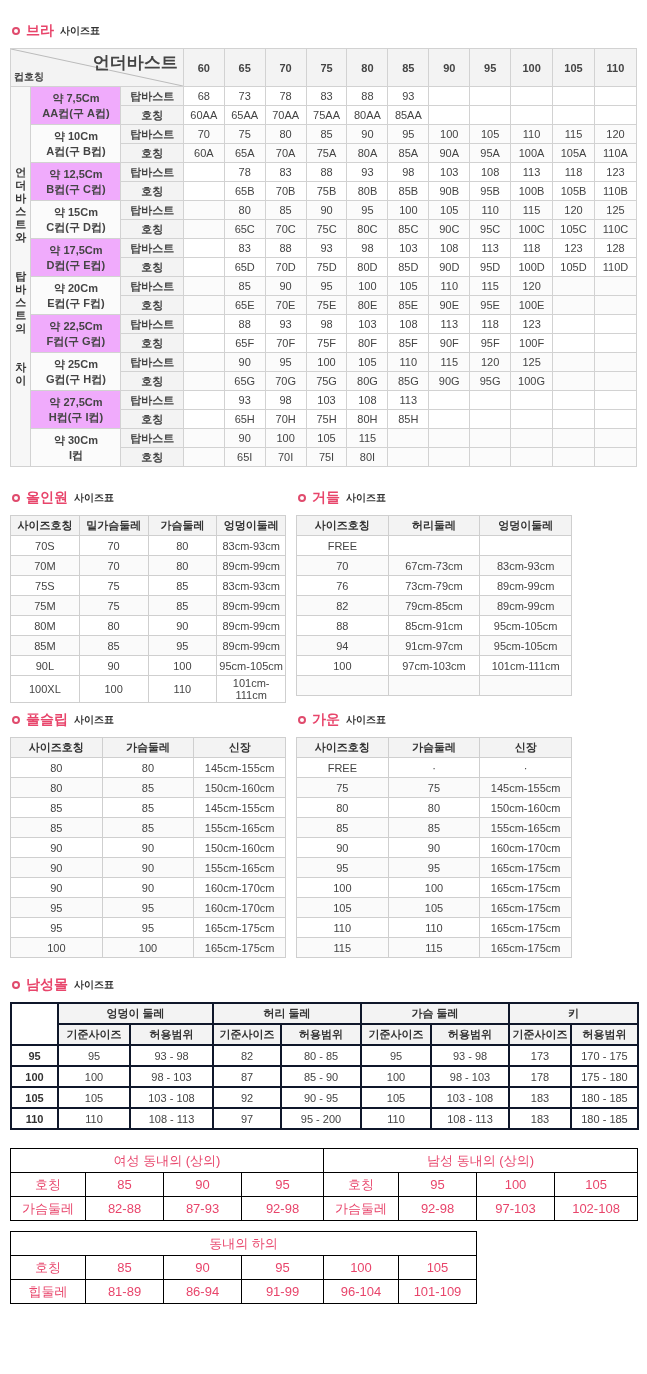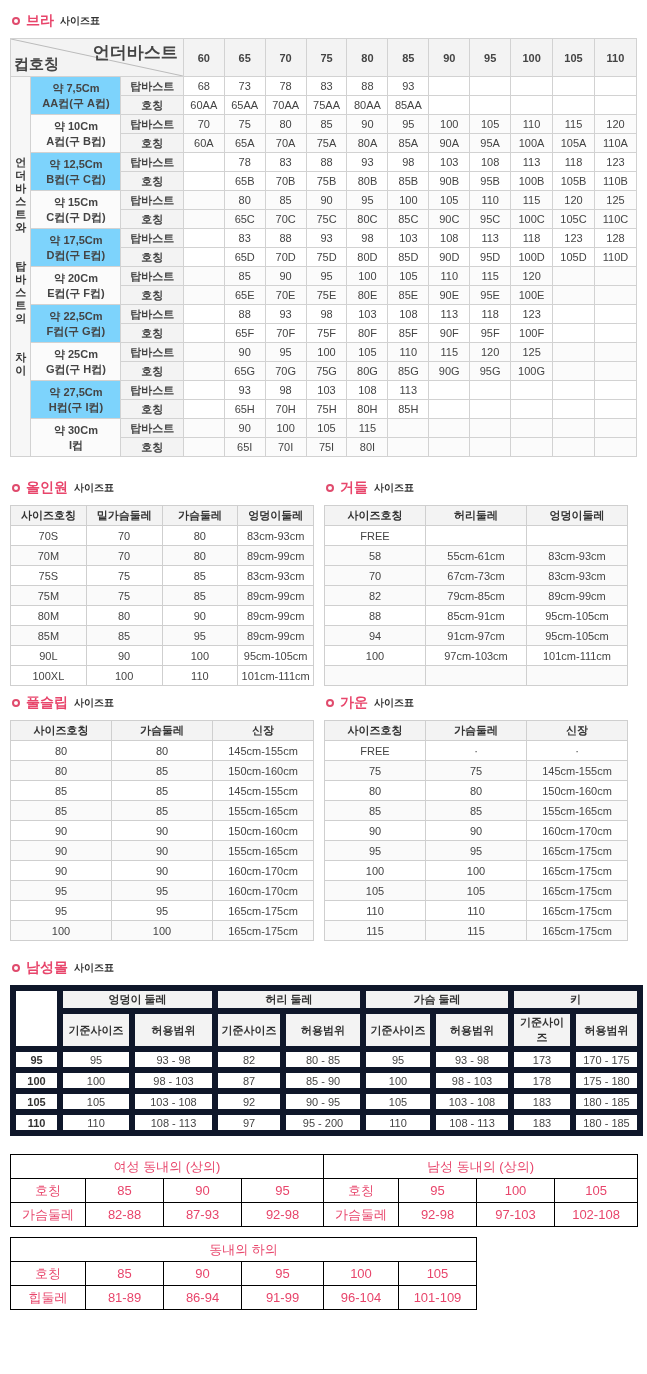--- a/index.html
+++ b/index.html
@@ -5,21 +5,21 @@
   * { box-sizing: border-box; }
   body {
     margin: 0;
     padding: 0;
     width: 647px;
     background: #ffffff;
     font-family: "Liberation Sans", sans-serif;
     font-size: 11px;
     color: #333333;
   }
-  .page { width: 647px; position: relative; padding: 8px 10px 20px 10px; }
+  .page { width: 647px; position: relative; padding: 8px 10px 20px 10px; margin-top: 10px; }
 
   .sec-title {
     display: flex;
     align-items: center;
     gap: 6px;
     margin: 4px 0 8px 2px;
   }
   .sec-title .bullet {
     width: 8px; height: 8px; border-radius: 50%;
     border: 2px solid #e04b6d; background: #ffffff;
@@ -47,60 +47,60 @@
   }
   table.bra th { background: #f3f3f3; font-weight: bold; }
   .bra .vlabel {
     background: #f7f7f7;
     font-weight: bold;
     font-size: 11px;
     line-height: 13px;
     width: 18px;
     color: #333;
   }
-  .bra .cuplabel { background:#7dd3fc; font-weight:bold; font-size:11px; }
+  .bra .cuplabel { background:#f0abfc; font-weight:bold; font-size:11px; }
   .bra .diag {
     position: relative;
     background: #f3f3f3;
     padding: 0;
     height: 38px;
     overflow: hidden;
   }
   .bra .diag .dl {
-    position: absolute; left: 3px; bottom: 2px; font-weight: bold; font-size: 15px;
+    position: absolute; left: 3px; bottom: 2px; font-weight: bold; font-size: 10px;
   }
   .bra .diag .dr {
     position: absolute; right: 5px; top: 2px; font-weight: bold; font-size: 17px;
   }
   .bra .diag .line {
     position: absolute; top: 0; left: 0; width: 100%; height: 100%;
   }
   .bra .sub {
     background: #f3f3f3; font-weight: bold;
   }
   .bra .odd { background: #fbfbfb; }
 
   
   .grid2 { display: flex; gap: 10px; margin-bottom: 4px; }
-  .col { width: 304px; }
+  .col { width: 276px; }
   table.std { width: 100%; table-layout: fixed; }
   table.std td, table.std th {
     border: 1px solid #cfcfcf;
     text-align: center;
     font-size: 11px;
     height: 20px;
     color: #444;
   }
   table.std th { background: #f3f3f3; font-weight: bold; color:#333; }
   table.std td.alt { background: #fafafa; }
 
   
   table.mens { width: 627px; table-layout: fixed; margin-bottom: 18px; }
   table.mens td, table.mens th {
-    border: 6px solid #0f172a; text-align: center; font-size: 11px; height: 21px; color:#444;
+    border: 2px solid #0f172a; text-align: center; font-size: 11px; height: 21px; color:#444;
   }
   table.mens th { background: #f3f3f3; font-weight: bold; color:#333; }
   table.mens td.rowhead { font-weight: bold; background:#ffffff; color:#333; }
 
   
   table.uw { table-layout: fixed; border-collapse: collapse; }
   table.uw td {
     border: 1px solid #000000;
     text-align: center;
     height: 24px;
@@ -542,28 +542,28 @@
               <th>엉덩이둘레</th>
             </tr>
           </thead>
           <tbody>
             <tr>
               <td>FREE</td>
               <td></td>
               <td></td>
             </tr>
             <tr>
-              <td class="alt">58</td>
-              <td class="alt">55cm-61cm</td>
-              <td class="alt">83cm-93cm</td>
-            </tr>
-            <tr>
               <td class="alt">70</td>
               <td class="alt">67cm-73cm</td>
               <td class="alt">83cm-93cm</td>
+            </tr>
+            <tr>
+              <td>76</td>
+              <td>73cm-79cm</td>
+              <td>89cm-99cm</td>
             </tr>
             <tr>
               <td class="alt">82</td>
               <td class="alt">79cm-85cm</td>
               <td class="alt">89cm-99cm</td>
             </tr>
             <tr>
               <td>88</td>
               <td>85cm-91cm</td>
               <td>95cm-105cm</td>

